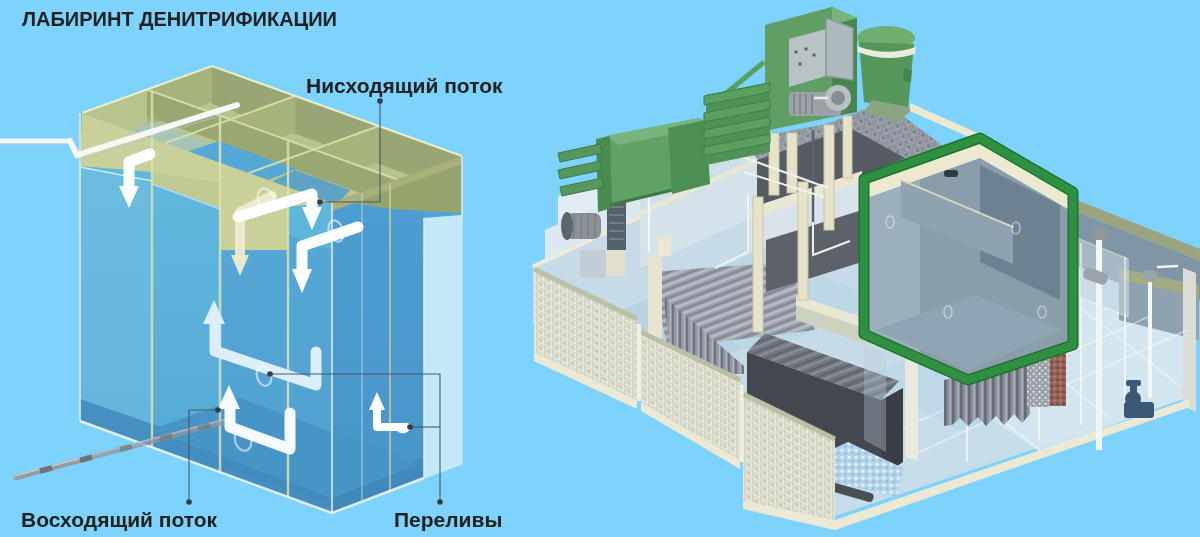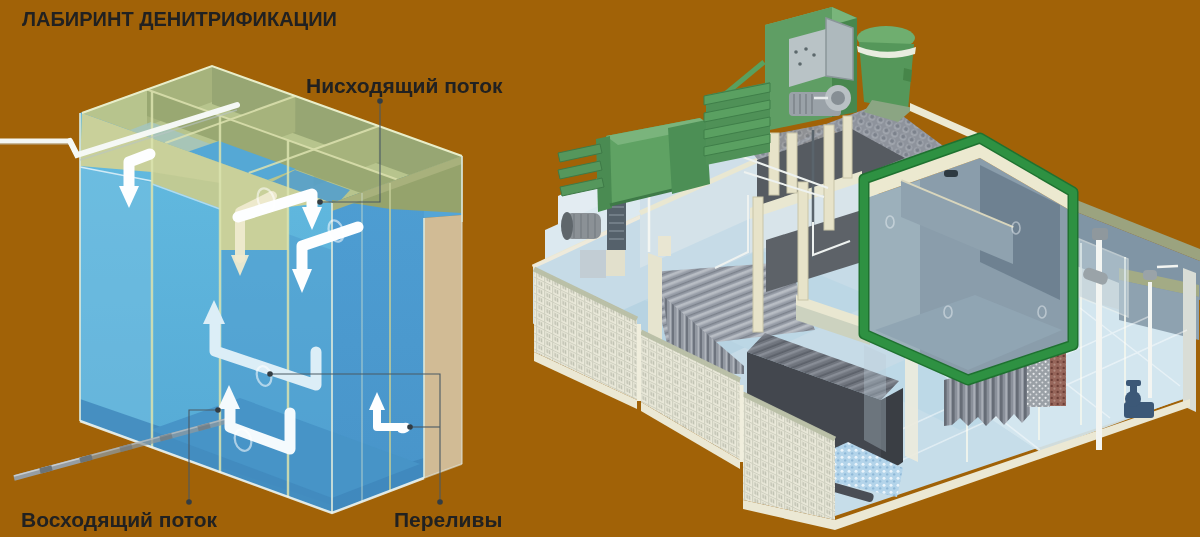--- a/index.html
+++ b/index.html
@@ -1,16 +1,16 @@
 <!DOCTYPE html>
 <html><head>
 <meta charset="utf-8">
 <style>
 html,body{margin:0;padding:0;background:#fff;}
-#stage{position:relative;width:1200px;height:537px;background:#a16207;overflow:hidden;
+#stage{position:relative;width:1200px;height:537px;background:#7dd3fc;overflow:hidden;
 font-family:"Liberation Sans",sans-serif;}
 svg{position:absolute;left:0;top:0;}
 .lbl{font-family:"Liberation Sans",sans-serif;font-weight:bold;fill:#212121;}
 </style>
 </head>
 <body>
 <div id="stage">
 <svg width="1200" height="537" viewBox="0 0 1200 537">
 <defs>
 <pattern id="waffle" width="8" height="8" patternUnits="userSpaceOnUse" patternTransform="skewY(26)">

